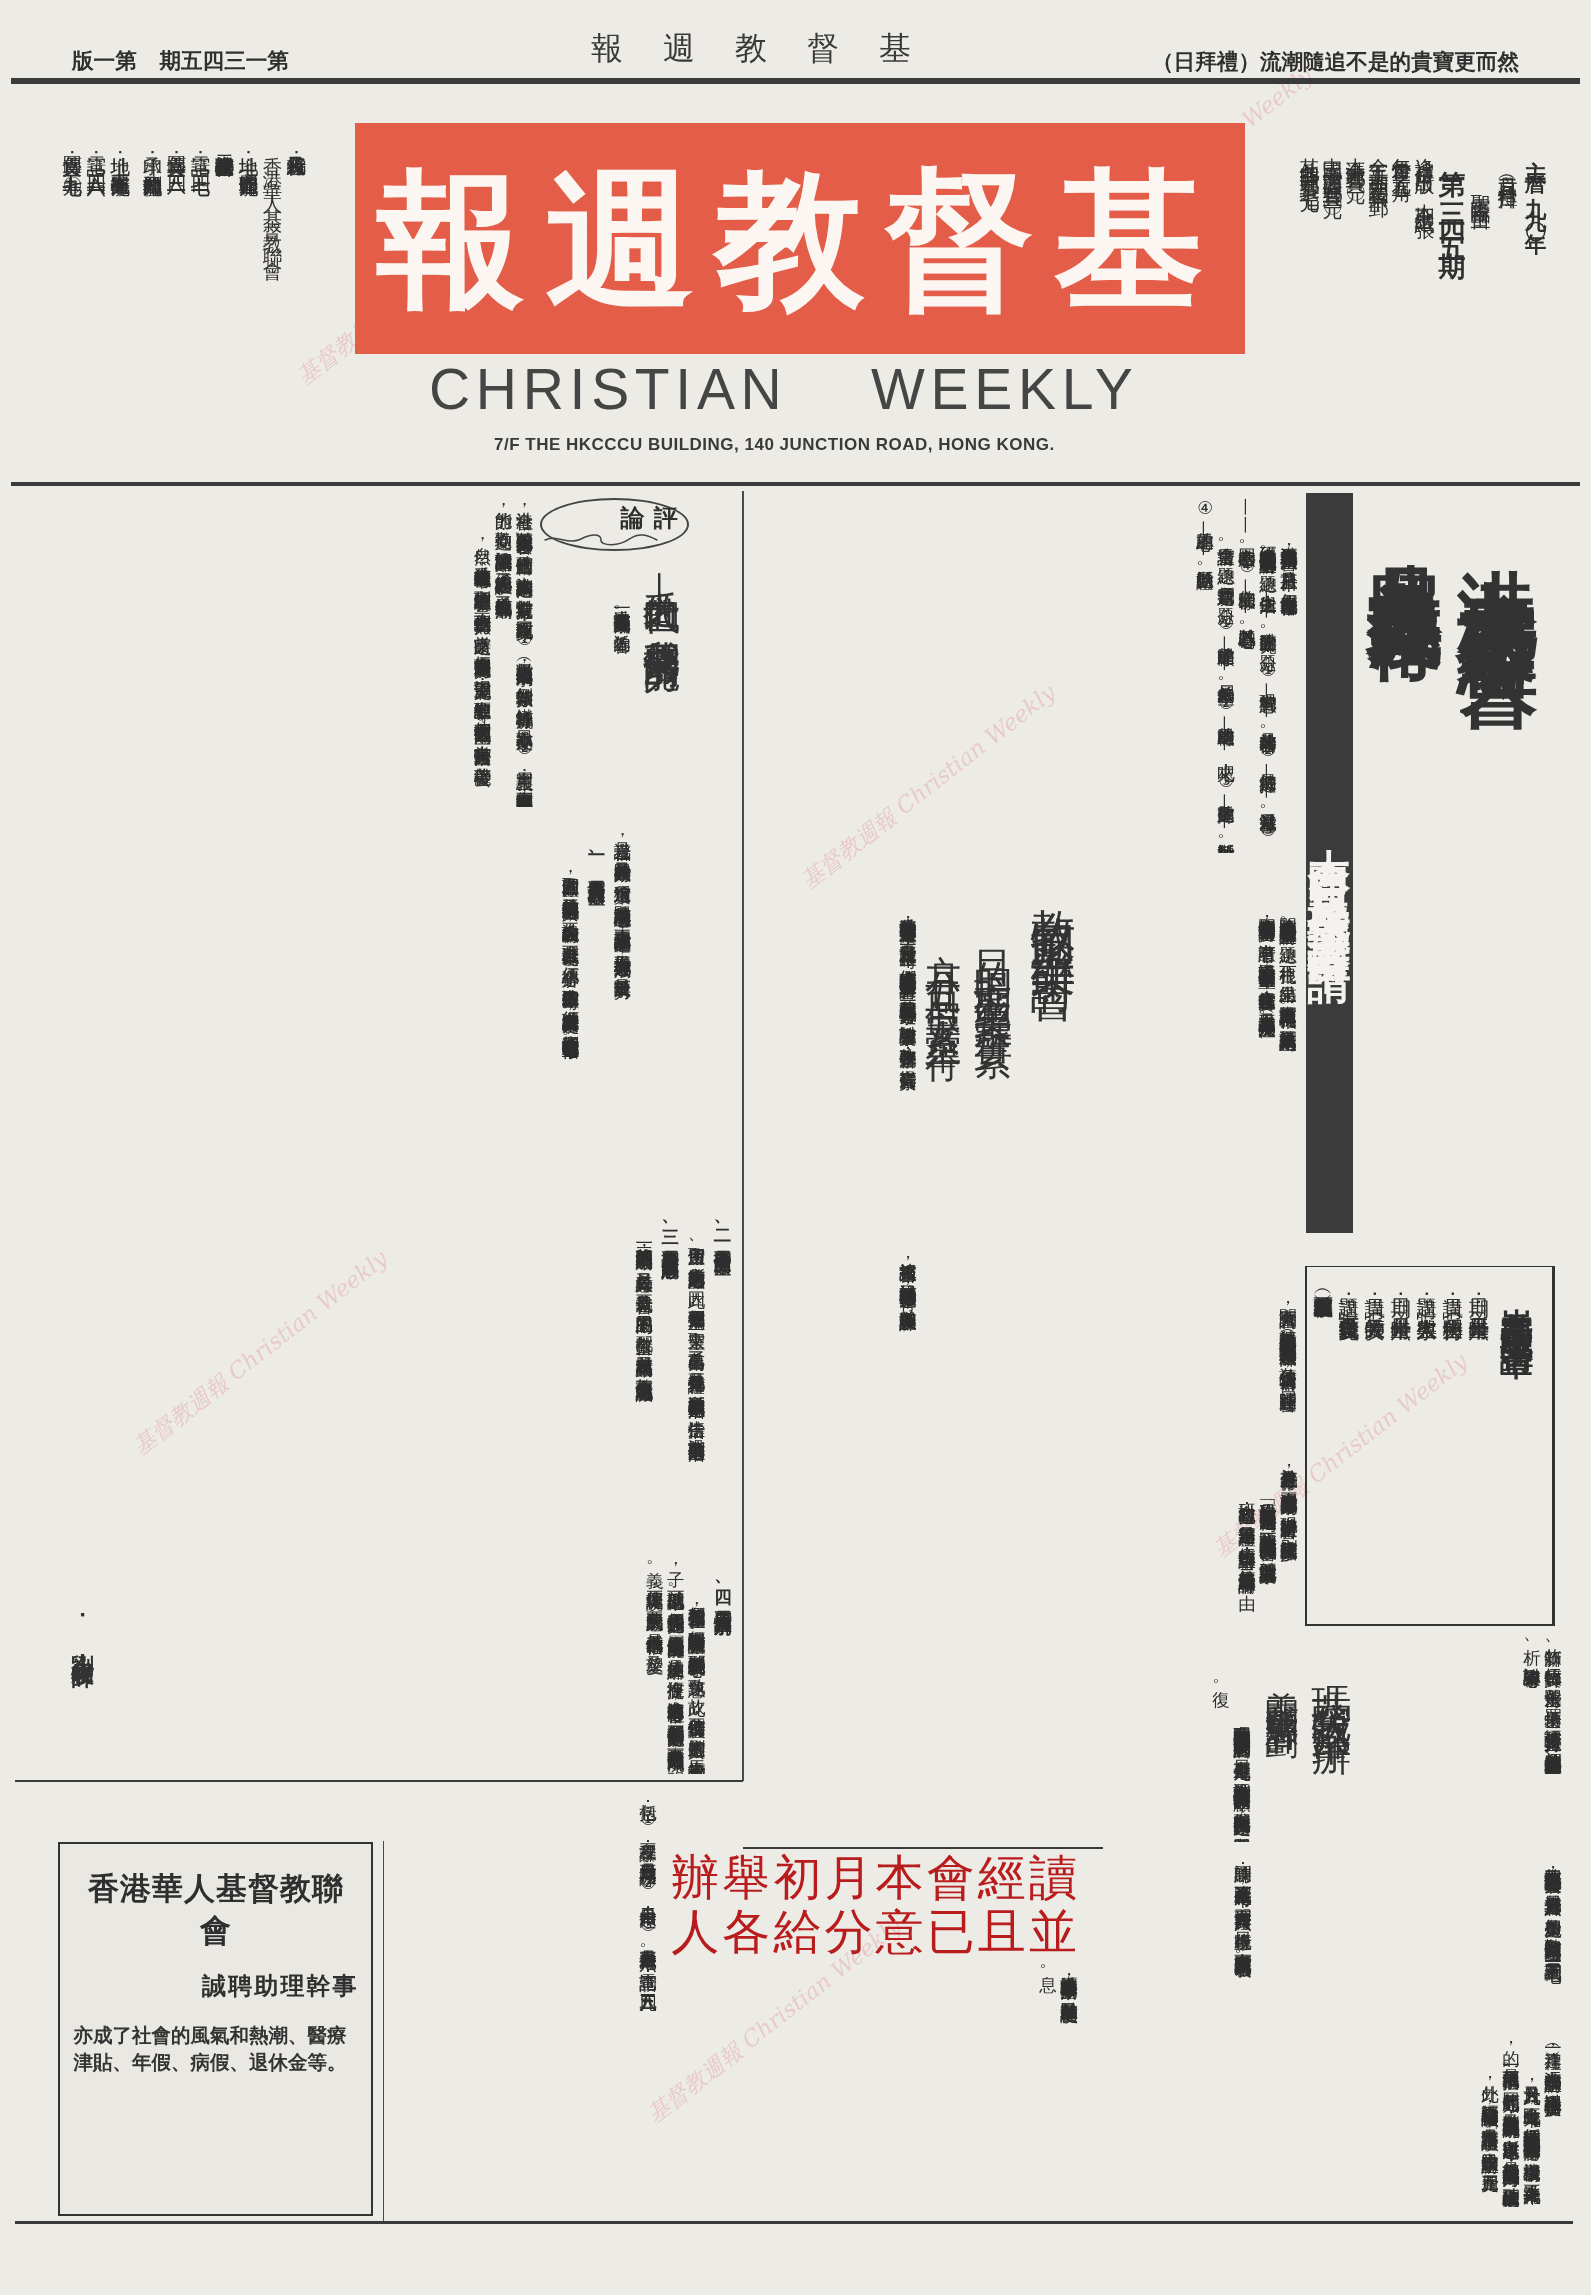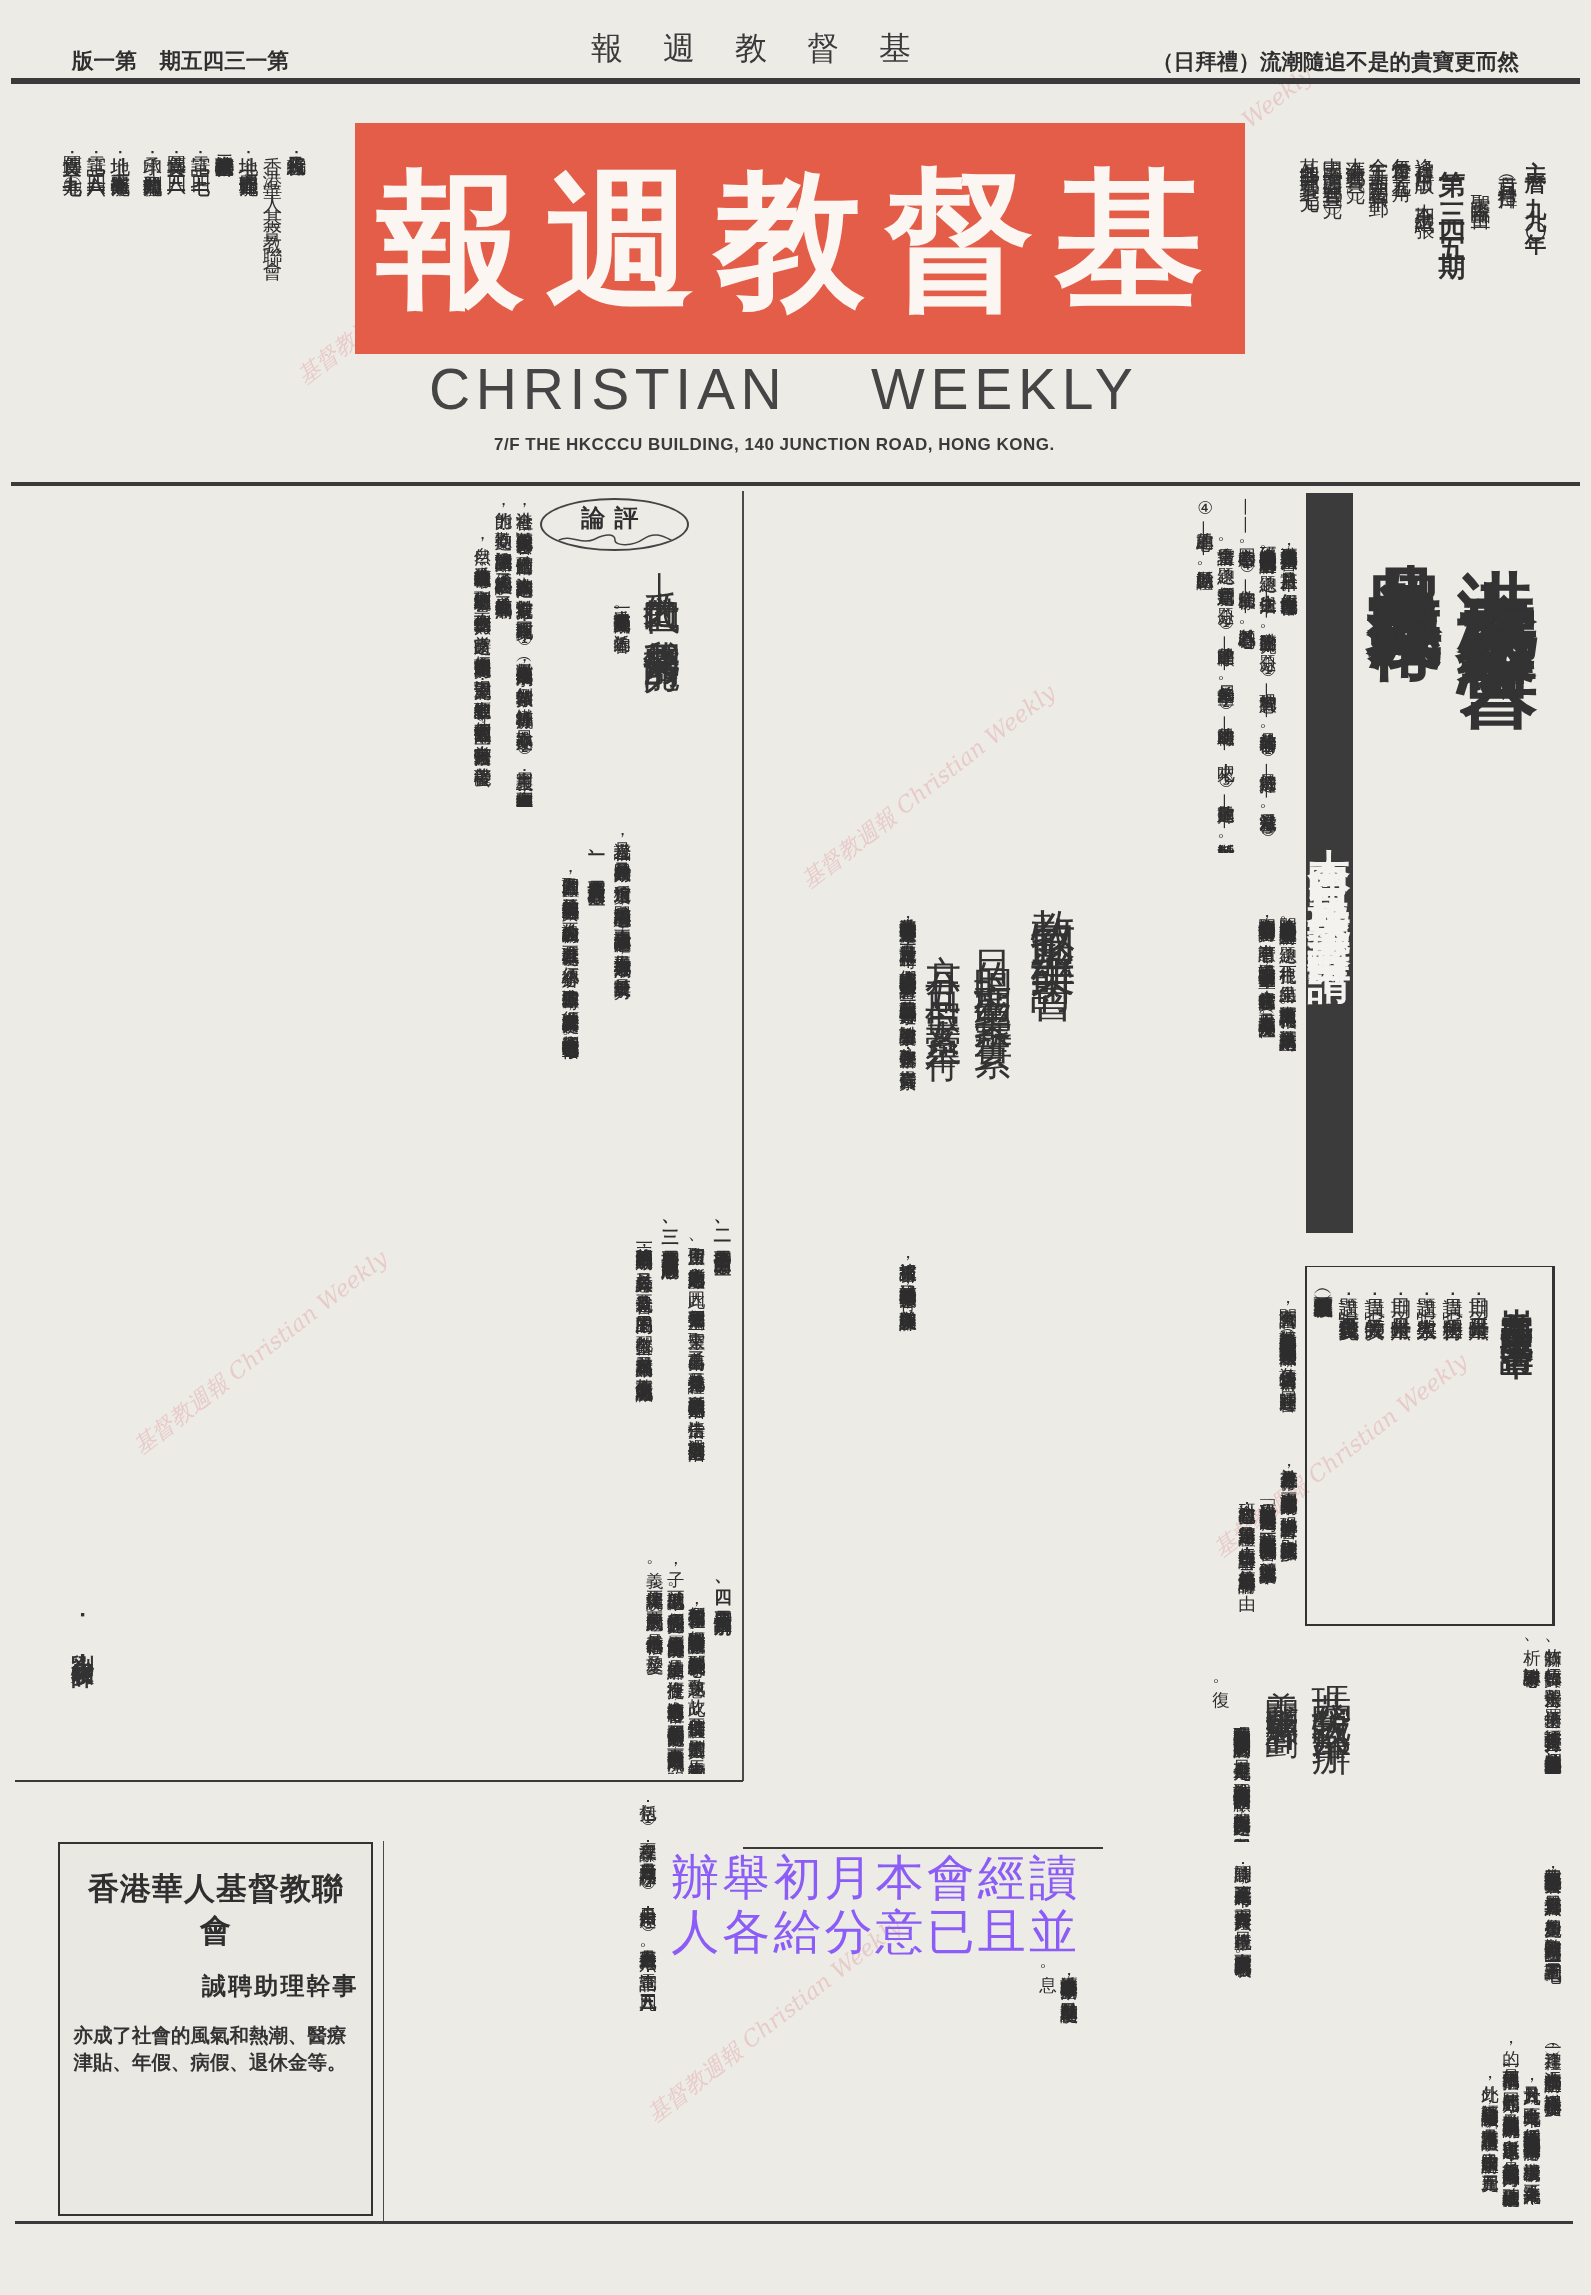--- a/index.html
+++ b/index.html
@@ -27,32 +27,32 @@
   #issue-info .c1{font-weight:bold;font-size:21.6px;letter-spacing:12px;line-height:29px;padding-top:2.1px;}
   #issue-info .c2{line-height:27px;padding-top:17.5px;letter-spacing:2.1px;}
   #issue-info .c3{line-height:26px;padding-top:36px;}
   #issue-info .c4{font-weight:bold;font-size:27px;letter-spacing:16.5px;line-height:32px;padding-top:7.2px;}
   
   .vb{position:absolute;writing-mode:vertical-rl;text-orientation:mixed;font-size:17.5px;line-height:21px;overflow:hidden;color:#2e2e2e;letter-spacing:0.5px;}
   .vb p{margin:0;text-indent:2em;}
   .vb .sub{text-indent:1em;font-weight:bold;margin:0 5.1px;letter-spacing:1.5px;}
   .hl{position:absolute;writing-mode:vertical-rl;font-family:"DejaVu Serif",serif;font-weight:bold;color:#333;white-space:nowrap;}
   
-  #logo{left:540px;top:498px;width:149px;height:53px;border:2.1px solid #444;border-radius:50%;box-sizing:border-box;text-align:center;}
+  #logo{left:540px;top:498px;width:149px;height:53px;border:2.1px solid #444;border-radius:50%;box-sizing:border-box;}
   #logo-text{font-family:"DejaVu Serif",serif;font-weight:bold;font-size:24px;letter-spacing:9.3px;line-height:31px;display:block;margin-top:2.1px;}
   
   #lead-sub{left:1306px;top:493px;width:47px;height:740px;background:#3b3b3b;color:#f4f2ee;writing-mode:vertical-rl;font-family:"DejaVu Serif",serif;font-weight:bold;font-size:43px;line-height:47px;letter-spacing:9.3px;padding-top:23px;box-sizing:border-box;text-align:center;white-space:nowrap;}
   
   #cc-box{left:1305px;top:1266px;width:250px;height:360px;border-left:2.1px solid #333;border-right:3.1px solid #333;border-top:1.5px solid #333;border-bottom:2.1px solid #333;box-sizing:border-box;}
   #cc-inner{position:absolute;right:9.3px;top:15.4px;height:334px;writing-mode:vertical-rl;font-size:20.6px;}
   #cc-inner .t{font-family:"DejaVu Serif",serif;font-weight:bold;font-size:33px;letter-spacing:5.1px;line-height:51px;}
   #cc-inner .i{line-height:26px;white-space:nowrap;}
   #cc-inner .n{line-height:26px;white-space:nowrap;font-size:19.5px;}
   
-  .hz-head{position:absolute;left:663px;width:417px;text-align:right;font-family:"DejaVu Serif",serif;font-size:48px;letter-spacing:3.1px;line-height:51px;white-space:nowrap;color:#8b5cf6;}
+  .hz-head{position:absolute;left:663px;width:417px;text-align:right;font-family:"DejaVu Serif",serif;font-size:48px;letter-spacing:3.1px;line-height:51px;white-space:nowrap;color:#b91c1c;}
   
   #ad{left:58px;top:1842px;width:315px;height:374px;border:2.1px solid #333;box-sizing:border-box;padding:20.6px 12.3px 10.3px 13.4px;background:#eae8e3;}
   #ad-title{font-family:"DejaVu Serif",serif;font-weight:bold;font-size:31px;text-align:center;letter-spacing:1px;margin:3.1px 0 18.5px;}
   #ad-sub{font-weight:bold;font-size:24px;text-align:right;letter-spacing:2.1px;margin-bottom:19.5px;}
   #ad p{margin:0;font-size:19.5px;line-height:27px;font-weight:bold;color:#333;}
   .wm{position:absolute;color:rgba(214,86,96,0.22);font-family:"DejaVu Serif",serif;font-style:italic;font-size:22.6px;transform:rotate(-38deg);white-space:nowrap;pointer-events:none;}
 </style>
 </head>
 <body>
 

